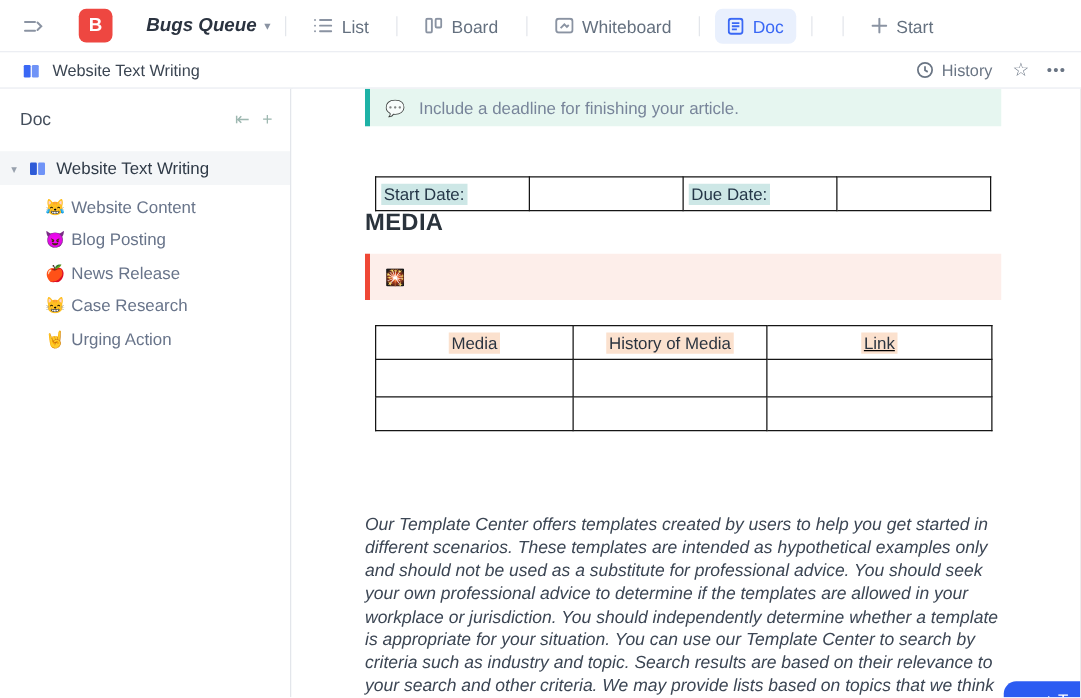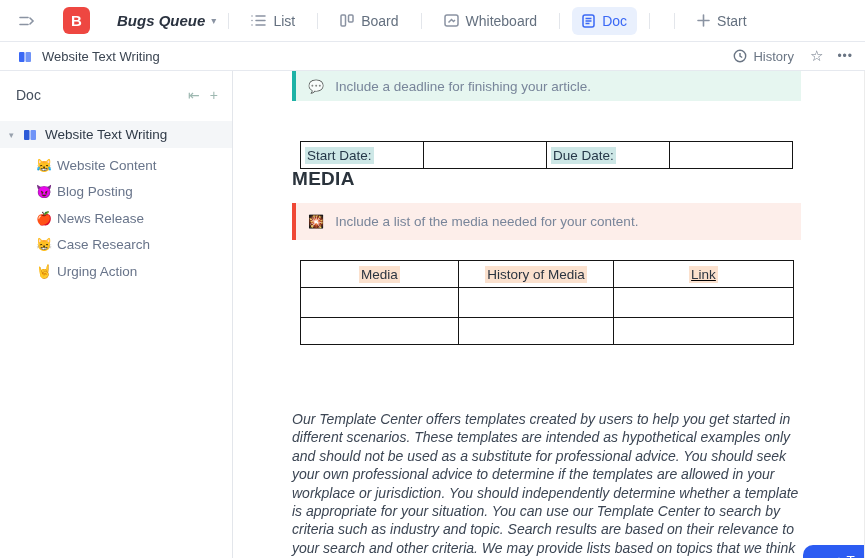--- a/index.html
+++ b/index.html
@@ -220,21 +220,20 @@
         <td></td>
       </tr>
     </tbody>
       </table>
 
     <div class="media-h">MEDIA</div>
 
     <div class="callout callout2">
       <span class="bar"></span>
       <span class="ic">🎇</span>
-      <span class="txt">Include a list of the media needed for your content.</span>
     </div>
 
     <table class="tbl2">
       <tbody>
           <tr>
         <td class="c0"><span class="hl-peach">Media</span></td>
         <td class="c1"><span class="hl-peach">History of Media</span></td>
         <td class="c2"><span class="hl-peach">Link</span></td>
       </tr>
       <tr class="r1">

